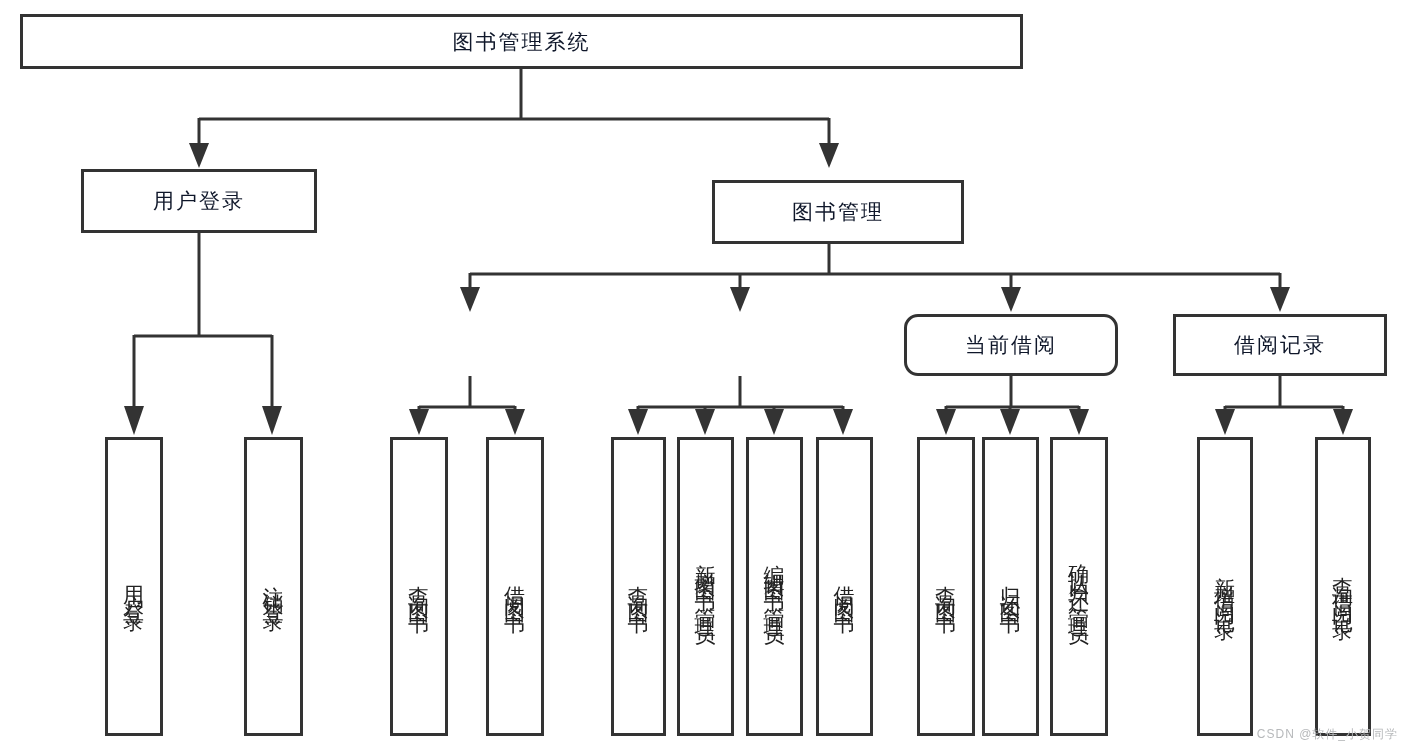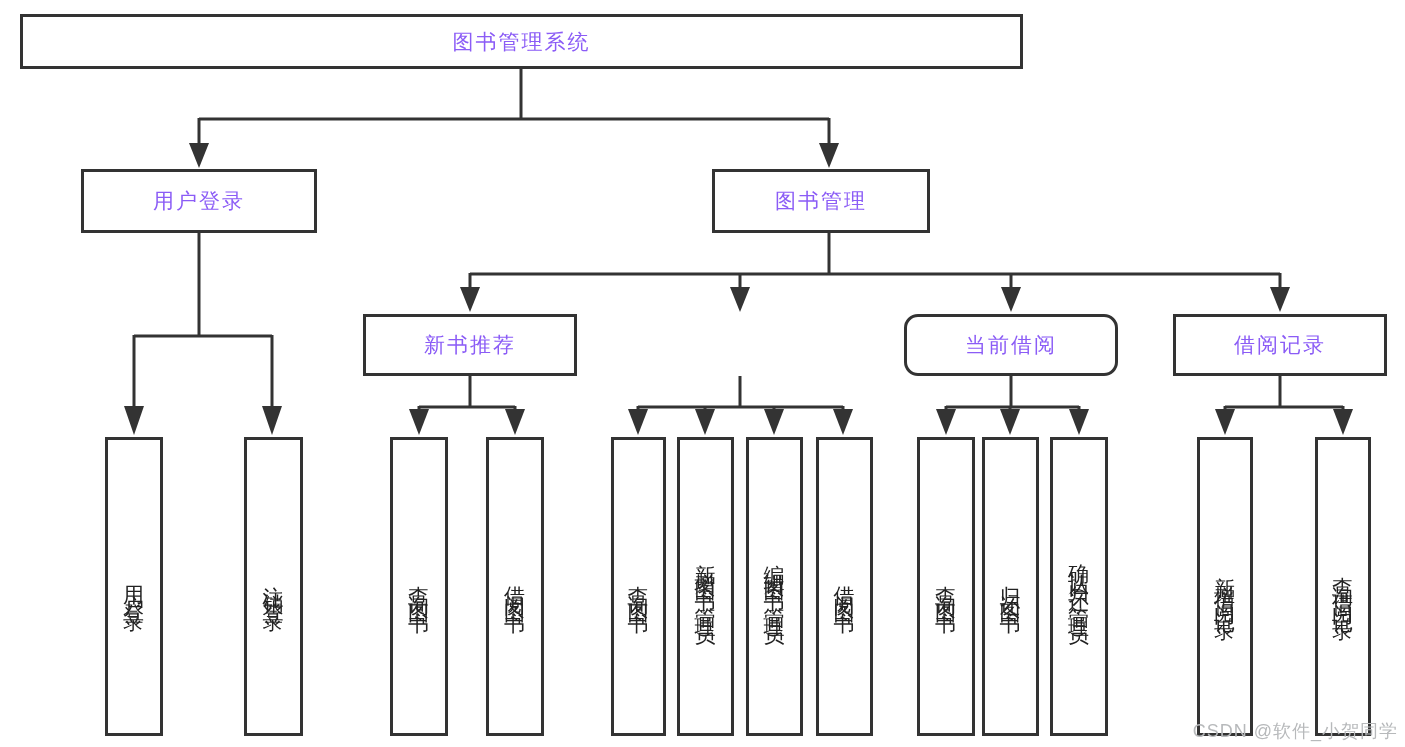--- a/index.html
+++ b/index.html
@@ -4,33 +4,33 @@
 <style>
   html,body { margin:0; padding:0; background:#ffffff; }
   .canvas {
     position:relative; width:1405px; height:747px; background:#ffffff;
     font-family:"Liberation Sans", sans-serif; overflow:hidden;
   }
   .connector-layer { position:absolute; left:0; top:0; width:1405px; height:747px; }
   .box {
     position:absolute; box-sizing:border-box; border:3px solid #333333;
     background:#ffffff; display:flex; align-items:center; justify-content:center;
-    color:#8b5cf6; font-size:21px; letter-spacing:2px; white-space:nowrap;
+    color:#0f172a; font-size:21px; letter-spacing:2px; white-space:nowrap;
   }
   .leaf {
     position:absolute; box-sizing:border-box; border:3px solid #333333;
     background:#ffffff; top:437px; height:299px;
     display:flex; align-items:center; justify-content:center;
   }
   .vtext {
     writing-mode:vertical-rl; text-orientation:mixed;
     color:#222222; font-size:21px; line-height:1; letter-spacing:0.42em;
   }
   .watermark {
-    position:absolute; right:7px; bottom:4px; font-size:18px;
+    position:absolute; right:7px; bottom:4px; font-size:12px;
     color:#b7b9bb; letter-spacing:1px; white-space:nowrap;
   }
 </style>
 </head>
 <body>
 
 <div class="canvas">
 
   <svg class="connector-layer" width="1405" height="747" viewBox="0 0 1405 747">
     <g stroke="#333333" stroke-width="3" fill="none">
@@ -101,23 +101,22 @@
       <polygon points="1069,409 1089,409 1079,435"></polygon>
 
       <polygon points="1215,409 1235,409 1225,435"></polygon>
       <polygon points="1333,409 1353,409 1343,435"></polygon>
     </g>
   </svg>
 
   <div class="box" style="left:20px; top:14px; width:1003px; height:55px;">图书管理系统</div>
 
   <div class="box" style="left:81px; top:169px; width:236px; height:64px;">用户登录</div>
-  <div class="box" style="left:712px; top:169px; width:218px; height:64px;">图书管理</div>
+  <div class="box" style="left:712px; top:180px; width:252px; height:64px;">图书管理</div>
 
-  <div class="box" style="left:363px; top:314px; width:214px; height:62px;">新书推荐</div>
   <div class="box" style="left:904px; top:314px; width:214px; height:62px;border-radius:14px;">当前借阅</div>
   <div class="box" style="left:1173px; top:314px; width:214px; height:62px;">借阅记录</div>
 
   <div class="leaf" style="left:105px; width:58px;">
     <span class="vtext">用户登录</span>
   </div>
   <div class="leaf" style="left:244px; width:59px;">
     <span class="vtext">注销登录</span>
   </div>
 

